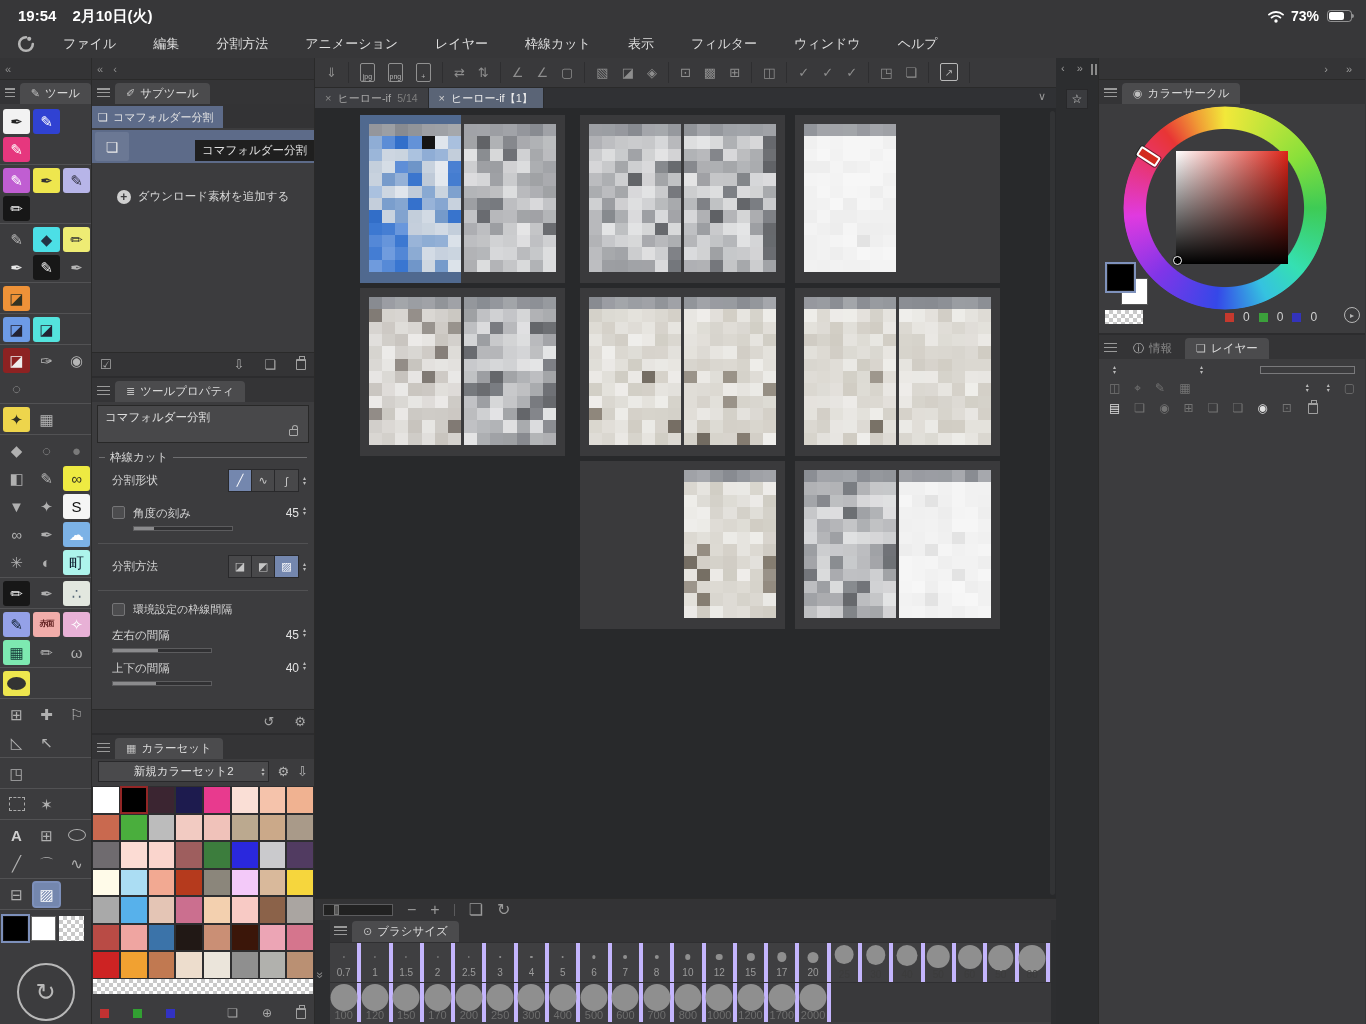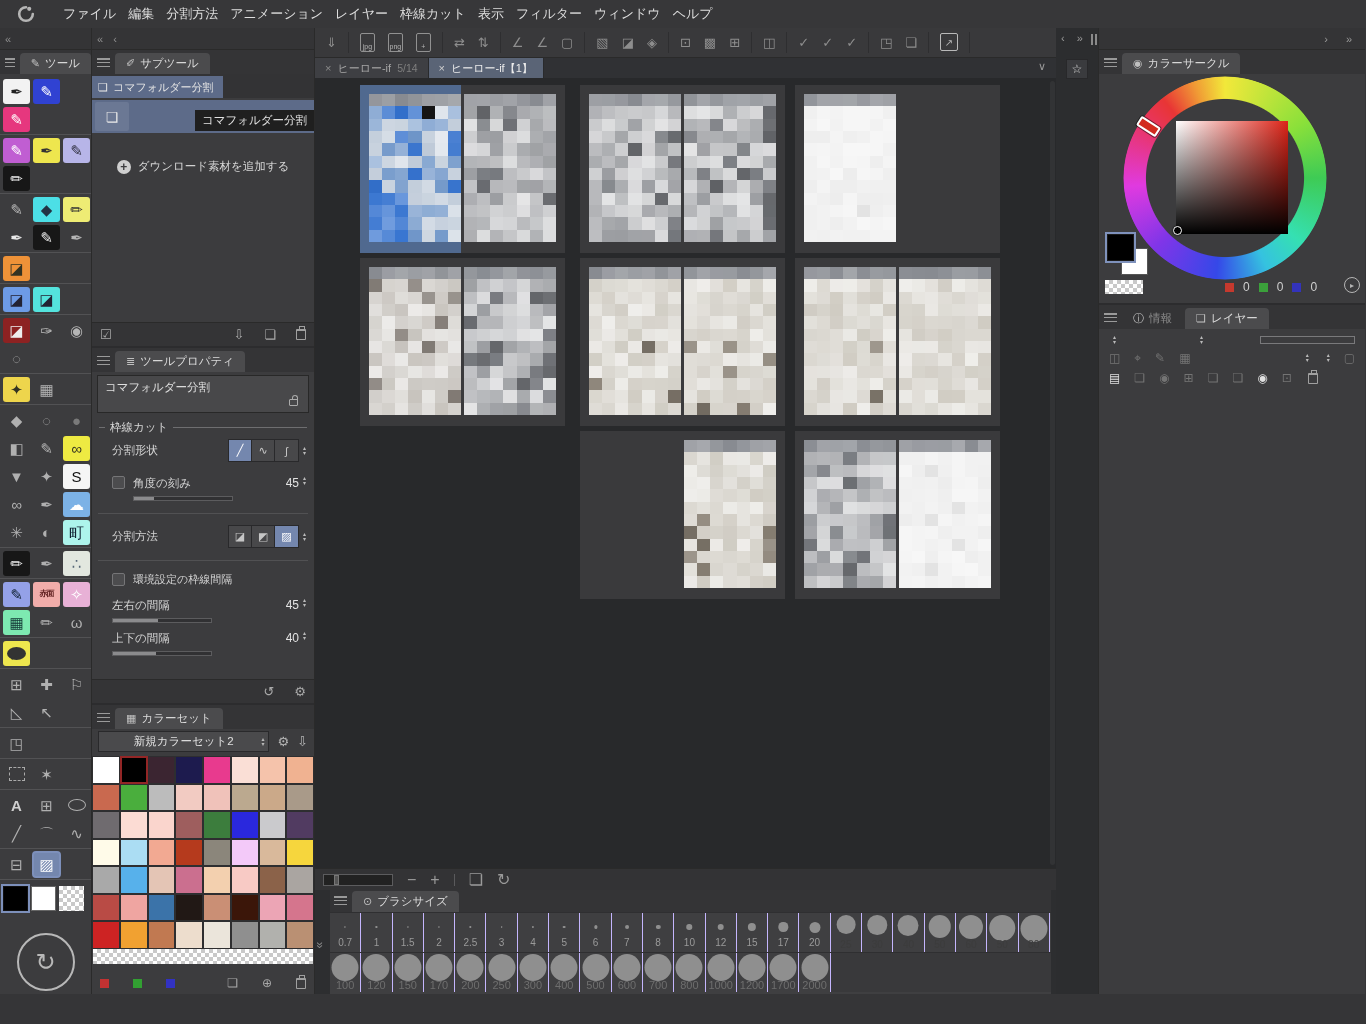--- a/index.html
+++ b/index.html
@@ -118,21 +118,21 @@
   .zoombar{height:22px;background:#333335;border-top:1px solid #2a2a2a;display:flex;align-items:center;gap:14px;padding-left:8px;flex:none;color:#9a9a9a}
   .zslider{width:70px;height:12px;border:1px solid #5c5c5e;background:#222;position:relative}
   .zslider .zh{position:absolute;left:10px;top:0;width:5px;height:100%;background:#555;border:1px solid #777}
   .zsep{width:1px;height:12px;background:#5a5a5c}
   
   .bottomstrip{height:104px;background:#2d2e30;display:flex;flex:none;position:relative}
   .collapse{position:absolute;left:2px;top:48px;color:#8a8a8a;font-size:12px;transform:rotate(90deg)}
   .brushpanel{margin-left:15px;width:721px;background:#3f3f41;display:flex;flex-direction:column}
   .bphead{height:22px;display:flex;align-items:flex-end;gap:2px;padding-left:2px;background:#343436;flex:none}
   .brow{display:flex;height:40px;border-top:1px solid #2f2f31;flex:none}
-  .bcell{position:relative;width:31.3px;border-right:1px solid #c4b5fd;flex:none}
+  .bcell{position:relative;width:31.3px;border-right:4px solid #c4b5fd;flex:none}
   .bdot{position:absolute;left:50%;border-radius:50%;background:#8f8f8f;transform:translateX(-50%)}
   .blab{position:absolute;left:0;right:0;text-align:center;font-size:10px;color:#9a9a9a}
   
   .gapchev{position:absolute;top:4px;left:5px;color:#9a9a9a;font-size:11px;display:flex;gap:12px}
   .grip{position:absolute;top:6px;right:5px;width:2px;height:11px;background:#8a8a8a;box-shadow:4px 0 0 #8a8a8a}
   .starbox{position:absolute;top:31px;left:10px;width:22px;height:20px;background:#3a3b3e;border:1px solid #28282a;display:flex;align-items:center;justify-content:center;color:#d6d6d6;font-size:12px}
   
   .rchev{margin-left:auto;display:flex;gap:18px;padding-right:8px;color:#9a9a9a;font-size:11px}
   .p-wheel{height:255px}
   .wheelzone{position:relative;flex:1}
@@ -153,27 +153,44 @@
   .lrow{display:flex;align-items:center;gap:14px;padding:0 10px;margin-top:6px;color:#747474;font-size:12px}
   .lrow .bright{color:#e0e0e0}
   .lbar{width:95px;height:8px;border:1px solid #79797b;margin-left:auto}
   .rfiller{flex:1;background:#3c3c3e}
 </style>
 </head>
 <body>
 
 <div class="screen">
 
+  <div class="statusbar">
+    <div class="sb-left">
+      <span>19:54</span>
+      <span>2月10日(火)</span>
+    </div>
+    <div class="sb-right">
+      <svg width="18" height="13" viewBox="0 0 18 13">
+        <path d="M2 4.6a10.5 10.5 0 0 1 14 0" fill="none" stroke="#fff" stroke-width="1.9" stroke-linecap="round"></path>
+        <path d="M4.6 7.6a6.6 6.6 0 0 1 8.8 0" fill="none" stroke="#fff" stroke-width="1.9" stroke-linecap="round"></path>
+        <circle cx="9" cy="11" r="1.7" fill="#fff"></circle>
+      </svg>
+      <span>73%</span>
+      <span class="batt">
+          <i></i>
+        </span>
+    </div>
+  </div>
 
   <div class="menubar">
     <svg width="20" height="20" viewBox="0 0 20 20">
       <path d="M10 3.2a6.8 6.8 0 1 0 6.8 6.8" fill="none" stroke="#b5b5b5" stroke-width="2.6" stroke-linecap="round"></path>
       <circle cx="13.2" cy="4.8" r="2.1" fill="#b5b5b5"></circle>
     </svg>
-    <span id="menu-items" style="display:flex;gap:12px">
+    <span id="menu-items" style="display:flex;gap:37px">
         <span class="mitem">ファイル</span>
         <span class="mitem">編集</span>
         <span class="mitem">分割方法</span>
         <span class="mitem">アニメーション</span>
         <span class="mitem">レイヤー</span>
         <span class="mitem">枠線カット</span>
         <span class="mitem">表示</span>
         <span class="mitem">フィルター</span>
         <span class="mitem">ウィンドウ</span>
         <span class="mitem">ヘルプ</span>

